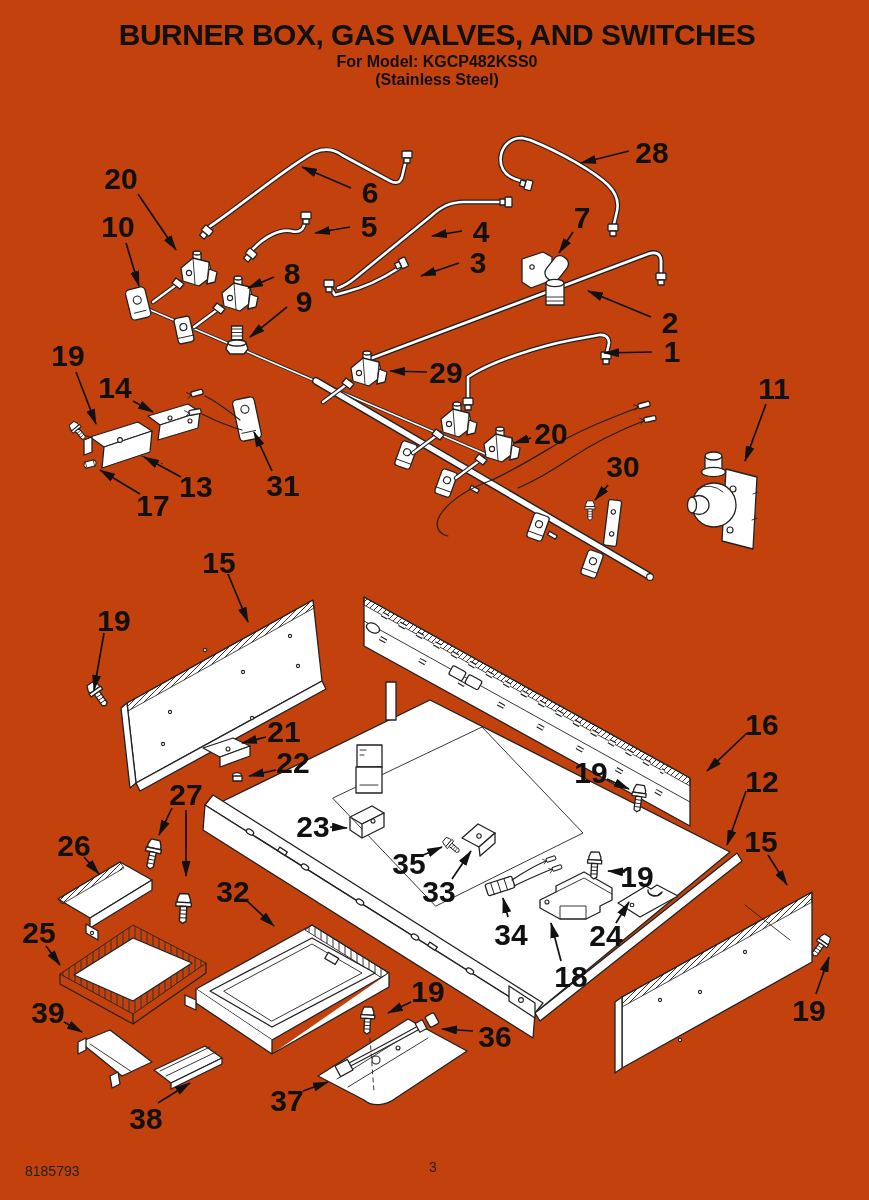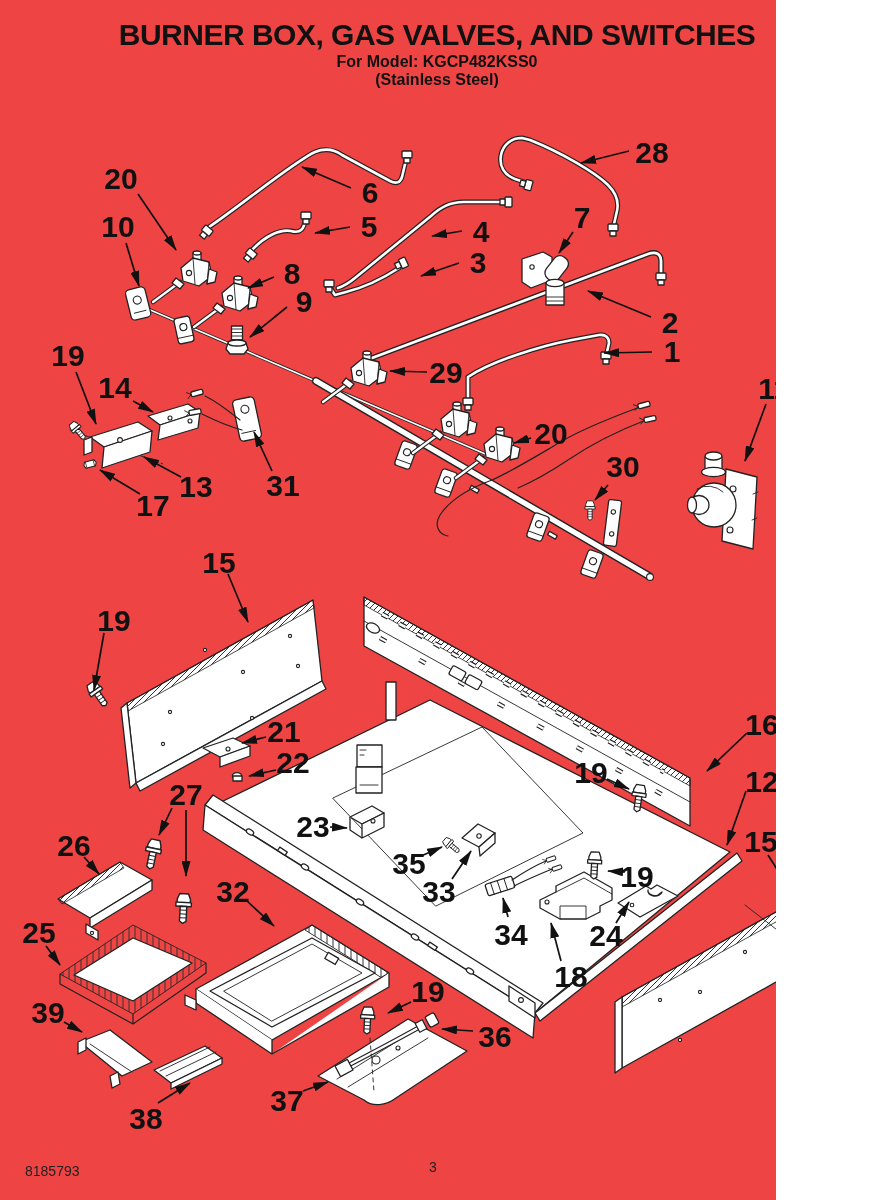--- a/index.html
+++ b/index.html
@@ -1,16 +1,16 @@
 <!DOCTYPE html>
 <html><head>
 <meta charset="utf-8">
 <style>
   html,body{margin:0;padding:0;background:#fff;}
-  #page{position:relative;width:776px;height:1200px;background:#ef4444;overflow:hidden;
+  #page{position:relative;width:869px;height:1200px;background:#c2410c;overflow:hidden;
         font-family:"Liberation Sans",sans-serif;}
   svg{display:block}
   .fw{fill:#fff;stroke:#222;stroke-width:1.3;stroke-linejoin:round}
   .ln{fill:none;stroke:#222;stroke-width:1.2;stroke-linecap:round;stroke-linejoin:round}
   .thin{stroke-width:.9}
   .dot{fill:#fff;stroke:#222;stroke-width:1.1}
   .hatchband{fill:url(#hatch);stroke:#222;stroke-width:.8}
   .tickband{fill:url(#ticks);stroke:#222;stroke-width:.9}
   .dsh{stroke-dasharray:7 3 1.5 3}
   .dash2{stroke-dasharray:4 4}

